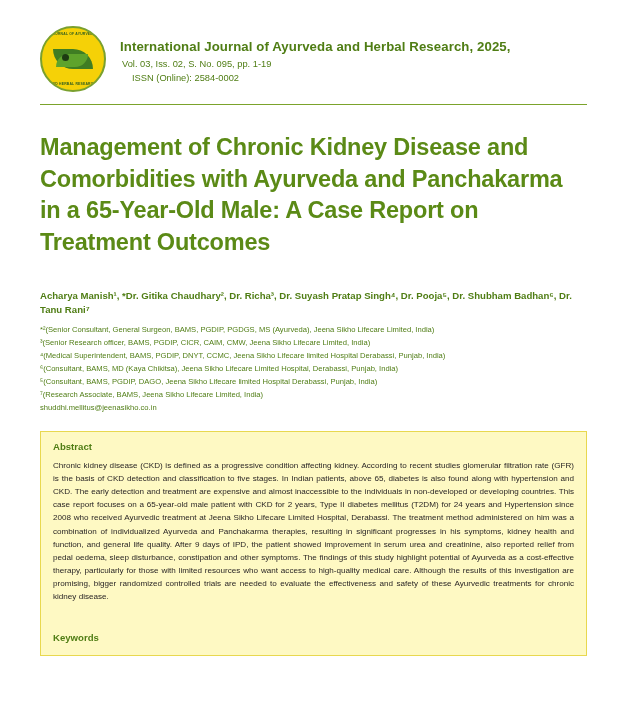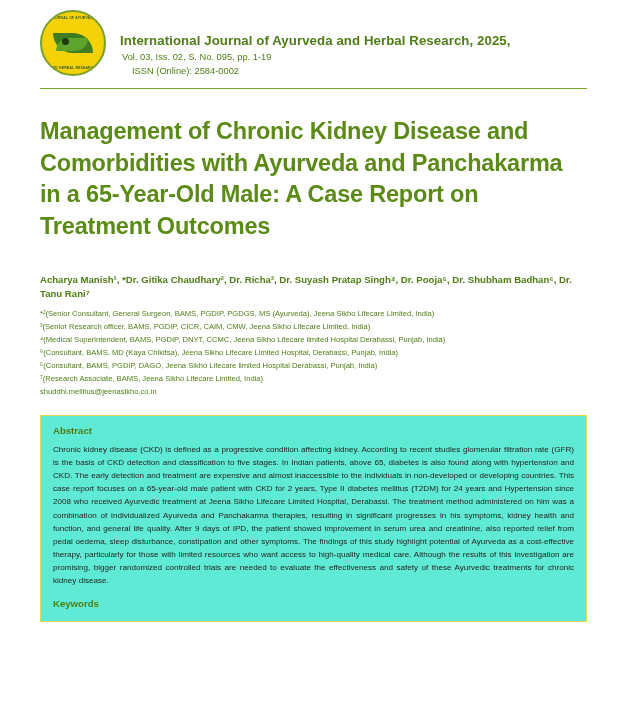--- a/index.html
+++ b/index.html
@@ -18,22 +18,22 @@
     position: relative;
     width: 627px;
     height: 709px;
     box-sizing: border-box;
     padding: 0 40px;
   }
 
   
   .masthead {
     display: flex;
-    align-items: flex-end;
-    padding-top: 10px;
+    align-items: center;
+    padding-top: 26px;
     padding-bottom: 8px;
   }
   .logo {
     width: 62px;
     height: 62px;
     border-radius: 50%;
     background: #f5d107;
     border: 2px solid #7aa02e;
     position: relative;
     flex: 0 0 auto;
@@ -130,41 +130,41 @@
     font-size: 7.6px;
     color: #4f7d14;
     line-height: 1.72;
   }
   .affils div { white-space: nowrap; }
 
   
   .abstract-box {
     margin-top: 17px;
     border: 1px solid #e8d84f;
-    background: #5eead4;
+    background: #fef9c3;
     padding: 9px 12px 12px 12px;
     box-sizing: border-box;
   }
   .abstract-head {
     font-size: 9.6px;
     font-weight: bold;
     color: #4f7d14;
     margin-bottom: 7px;
   }
   .abstract-body {
     font-size: 8.1px;
     color: #231f20;
     line-height: 1.62;
     text-align: justify;
   }
   .keywords-head {
     font-size: 9.6px;
     font-weight: bold;
     color: #4f7d14;
-    margin-top: 11px;
+    margin-top: 29px;
   }
 </style>
 </head>
 <body>
 
 <div class="page">
 
   <div class="masthead">
     <div class="logo">
       <div class="ring-text-top">JOURNAL OF AYURVEDA</div>

